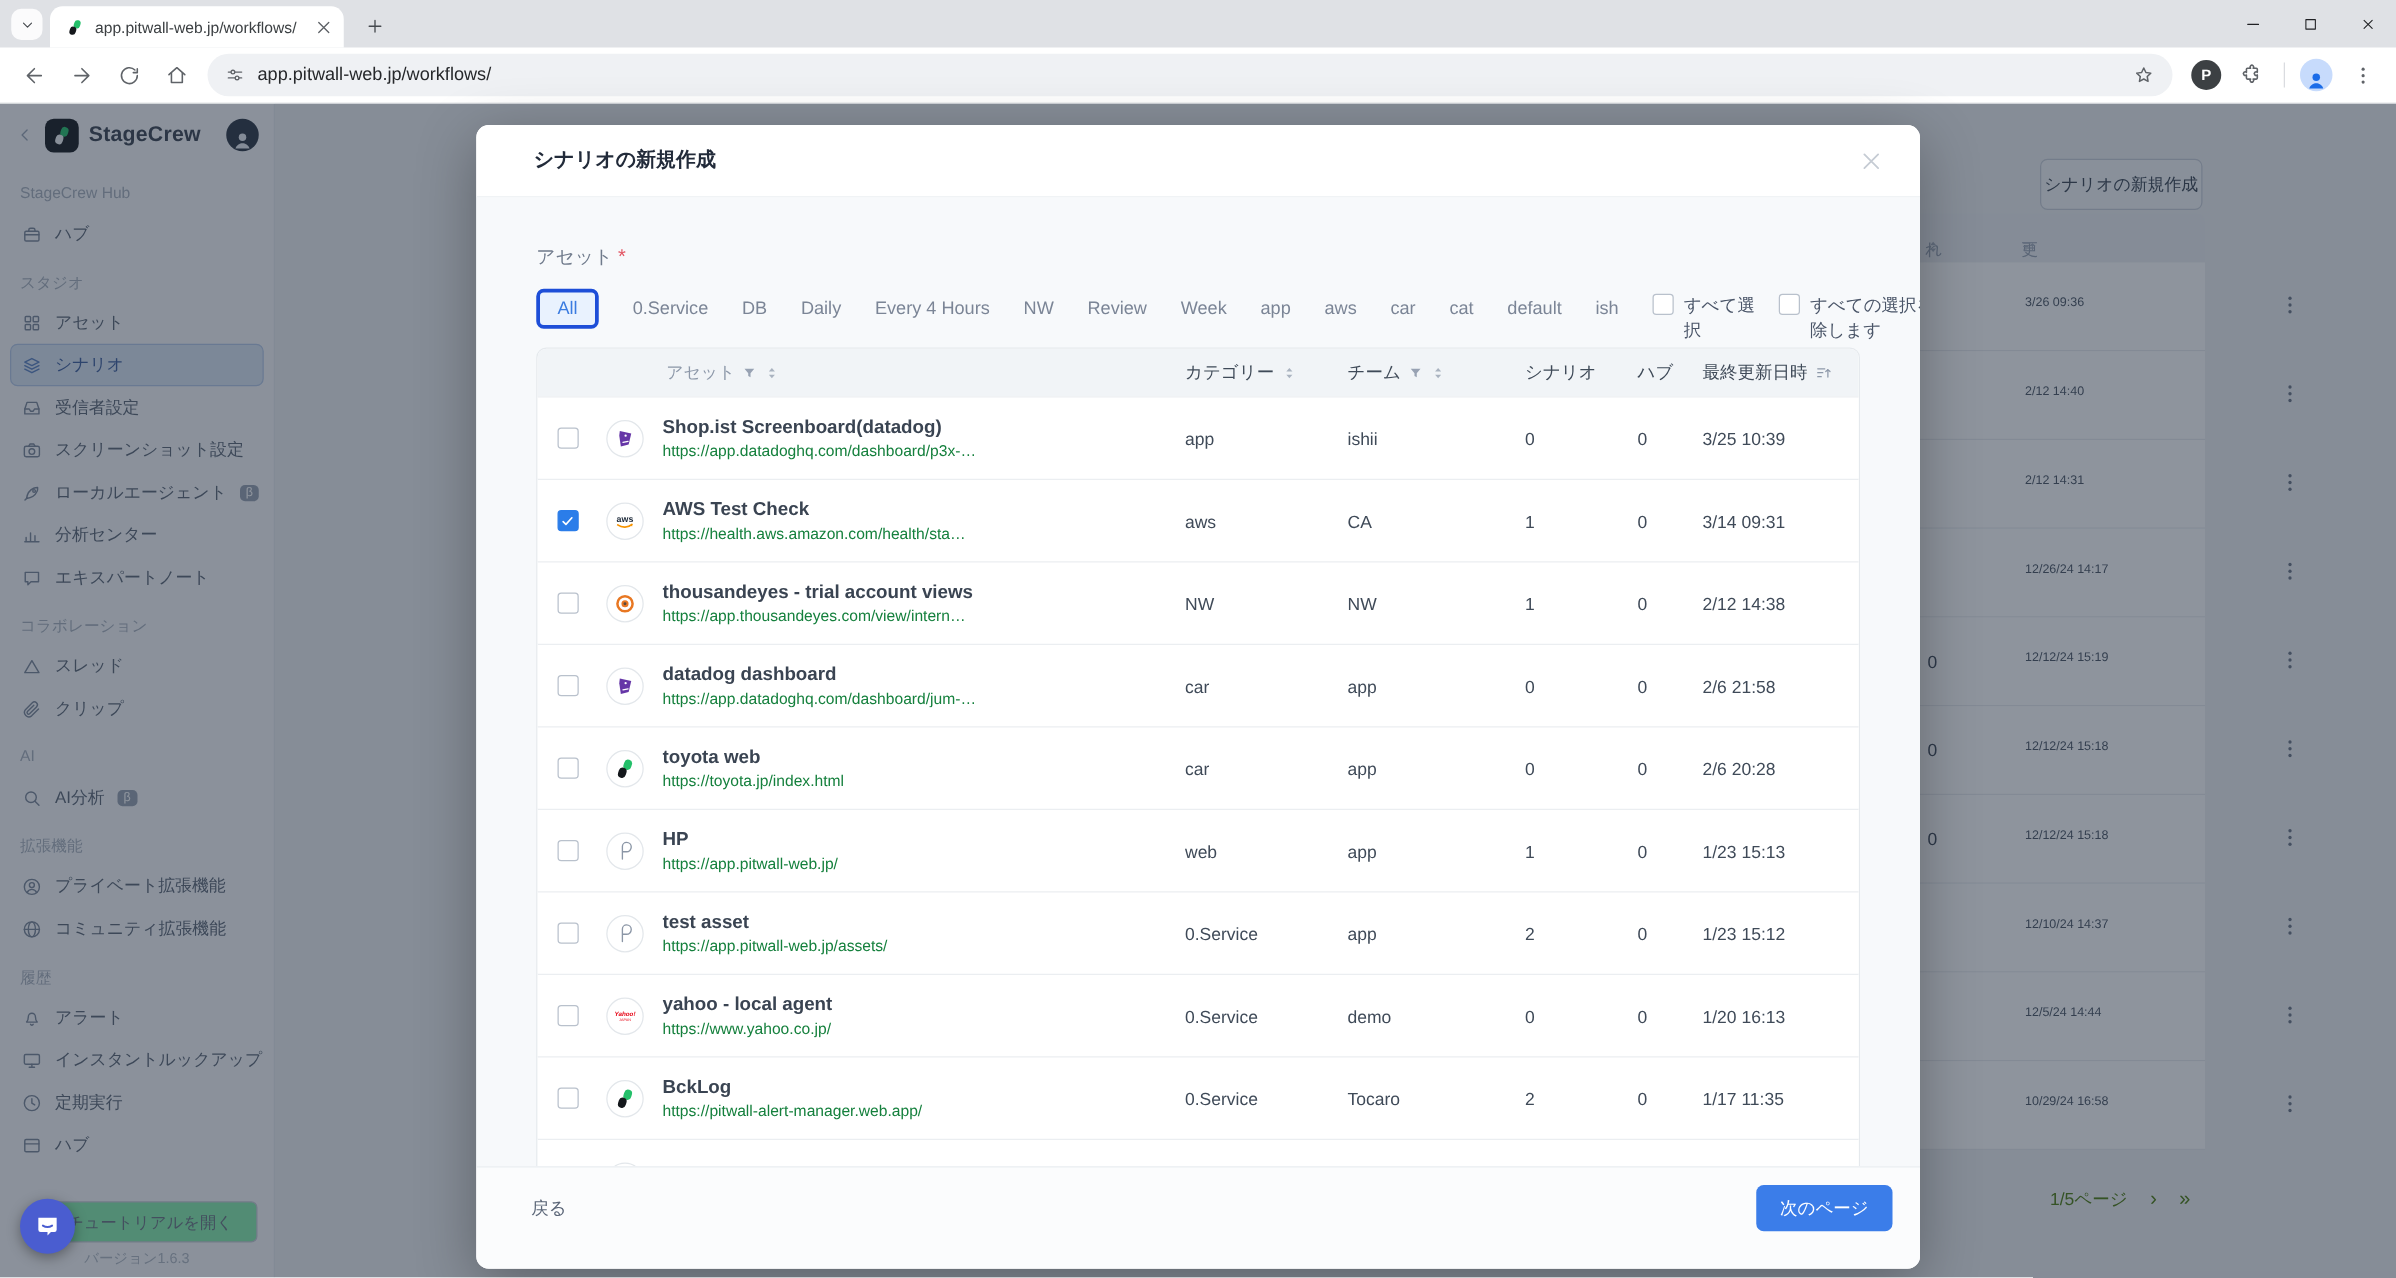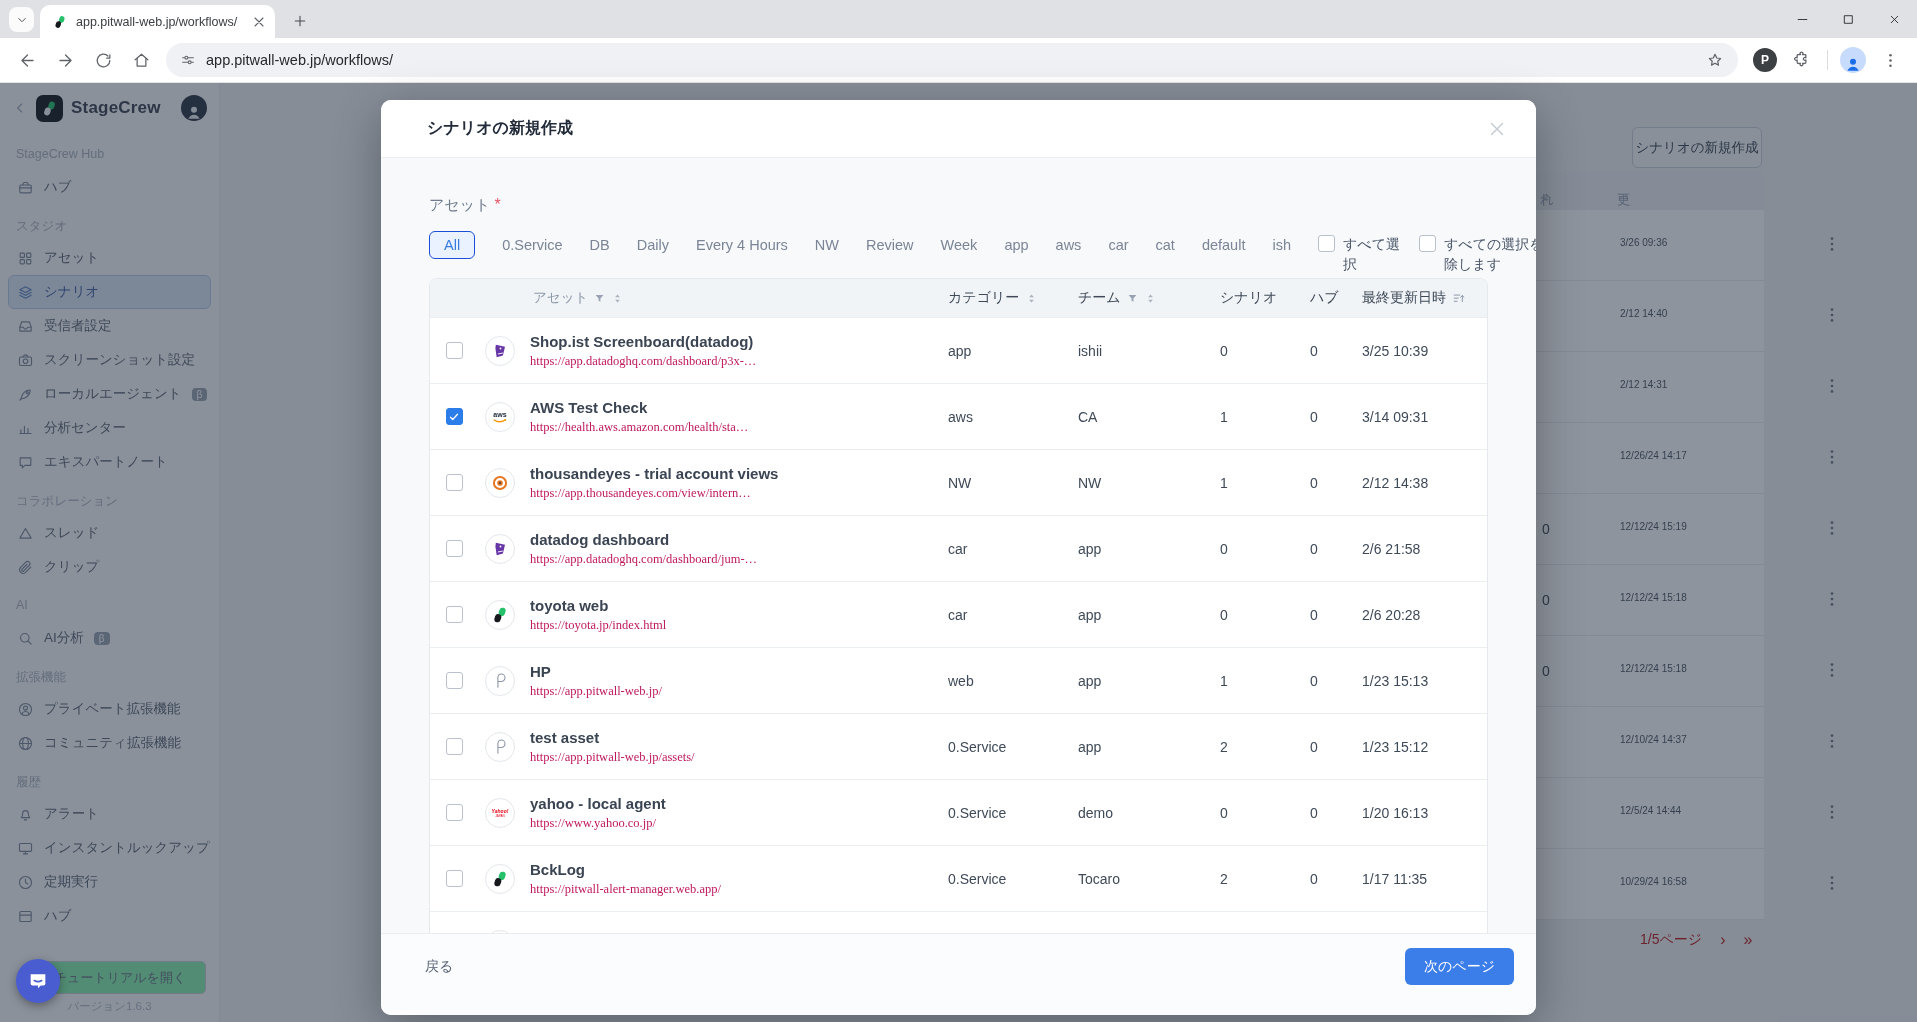--- a/index.html
+++ b/index.html
@@ -75,38 +75,38 @@
 .bg-thead { position:absolute; left:200px; top:88px; width:1344px; height:39px; background:#eceff3;
   border-radius:6px 6px 0 0; font-size:13.5px; color:#97a1b1; }
 .bg-thead span { position:absolute; top:10px; display:flex; align-items:center; gap:5px; }
 .bg-col-a { left:1120px; } .bg-col-b { left:1197px; }
 .bg-thead .icn { width:13px; height:13px; color:#a7b0bf; }
 .bg-rows { position:absolute; left:200px; top:127px; width:1344px; }
 .bg-row { position:relative; height:71px; background:#fff; border-bottom:1px solid #e9ebef; }
 .bg-val { position:absolute; left:1122px; top:27px; font-size:14px; color:#3f4a58; }
 .bg-date { position:absolute; left:1200px; top:27px; font-size:10px; color:#4a5563; }
 .bg-kebab { position:absolute; left:1402px; top:24px; width:20px; height:20px; color:#6a7585; }
-.bg-pagination { position:absolute; left:1420px; top:848px; display:flex; align-items:flex-start; gap:18px;
-  font-size:14px; color:#b91c1c; }
+.bg-pagination { position:absolute; left:1420px; top:868px; display:flex; align-items:flex-start; gap:18px;
+  font-size:14px; color:#4d7c0f; }
 .bg-pagination .pg-arrow { font-size:16px; }
 
 
 .overlay { position:absolute; inset:0; background:rgba(30,41,59,.5); z-index:5; }
 .modal { position:absolute; left:381px; top:17px; width:1155px; height:915px; background:#fff;
   border-radius:10px; box-shadow:0 12px 48px rgba(0,0,0,.3); z-index:10; display:flex; flex-direction:column; overflow:hidden; }
 .modal-header { height:58px; flex:none; display:flex; align-items:center; justify-content:space-between;
   padding:0 28px 0 46px; border-bottom:1px solid #eceff2; background:#fff; }
 .modal-title { font-size:16px; font-weight:bold; color:#222b3a; }
 .modal-close { width:22px; height:22px; color:#c6ccd4; }
 .modal-body { flex:1; background:#f7f9fb; padding:38px 48px 0; overflow:hidden; }
 .asset-label { font-size:15px; color:#707b8c; }
 .req { color:#e25563; margin-left:4px; }
 .chip-row { display:flex; align-items:flex-start; margin-top:16px; }
 .chip { margin-right:27px; font-size:14.5px; color:#7b8596; padding:6px 0; white-space:nowrap; }
-.chip.active { background:#e9f2fe; border:1px solid #1d4ed8; color:#3a7be0; border-radius:6px; padding:5px 14px; }
+.chip.active { background:#e9f2fe; border:3px solid #1d4ed8; color:#3a7be0; border-radius:6px; padding:5px 14px; }
 .select-group { display:flex; gap:8px; margin-top:4px; margin-right:14px; }
 .cb { width:17px; height:17px; background:#fff; border:1.5px solid #b9c1cc; border-radius:3px; flex:none;
   display:flex; align-items:center; justify-content:center; }
 .cb.on { background:#2b7de9; border-color:#2b7de9; }
 .cb .icn { width:12px; height:12px; color:#fff; }
 .select-label { font-size:14px; color:#4a5568; line-height:1.4; }
 .w-sm { width:62px; } .w-lg { width:124px; }
 .m-table { margin-top:4px; background:#fff; border:1px solid #e5e9ed; border-radius:8px; height:666px; overflow:hidden; }
 .m-thead { height:38px; background:#f1f4f7; display:flex; align-items:center; color:#8d98a9; font-size:13.5px; }
 .m-thead .hd { display:flex; align-items:center; gap:6px; }
@@ -118,21 +118,21 @@
 .mc-icon { width:44px; display:flex; justify-content:center; flex:none; }
 .mc-name { flex:1; padding-left:8px; min-width:0; }
 .m-thead .mc-name { padding-left:55px; }
 .mc-cat { width:130px; padding-left:4px; flex:none; }
 .mc-team { width:136px; padding-left:4px; flex:none; }
 .mc-scn { width:90px; padding-left:10px; flex:none; }
 .mc-hub { width:58px; padding-left:10px; flex:none; }
 .mc-upd { width:129px; padding-left:4px; flex:none; }
 .mc-cat,.mc-team,.mc-scn,.mc-hub,.mc-upd { font-size:14px; color:#3f4a58; }
 .rname { font-size:15px; font-weight:600; color:#3a4452; white-space:nowrap; overflow:hidden; }
-.rurl { font-size:12.5px; color:#be185d; margin-top:4px; white-space:nowrap; overflow:hidden;font-family:Liberation Serif, serif; }
+.rurl { font-size:12.5px; color:#15803d; margin-top:4px; white-space:nowrap; overflow:hidden; }
 .brand { width:30px; height:30px; border:1px solid #e3e7eb; border-radius:50%; background:#fff;
   display:flex; align-items:center; justify-content:center; overflow:hidden; }
 .brand svg { width:20px; height:20px; }
 .modal-footer { height:82px; flex:none; background:#fbfcfd; border-top:1px solid #e9edf1;
   display:flex; align-items:center; justify-content:space-between; padding:0 22px 16px 44px; }
 .back-link { font-size:14px; color:#5b6678; }
 .next-btn { background:#3b7de9; color:#fff; font-size:14px; border-radius:6px; height:37px; padding:0 19px;
   display:flex; align-items:center; border:none; }
 </style>
 </head>

